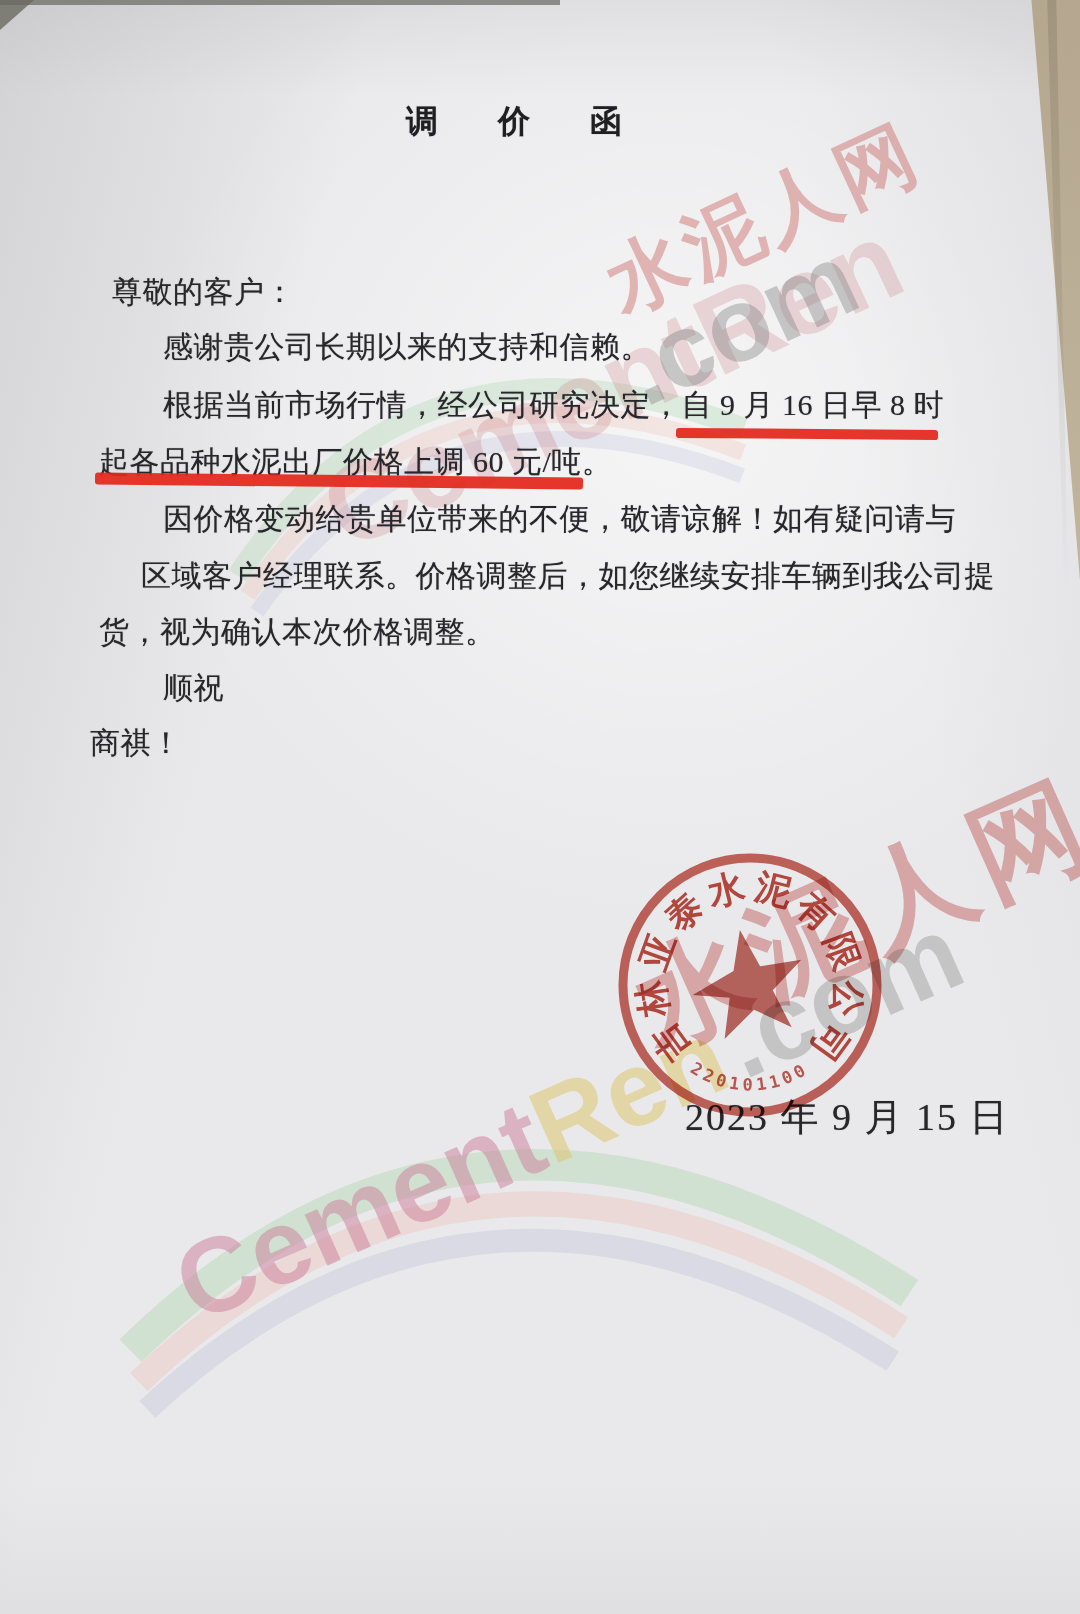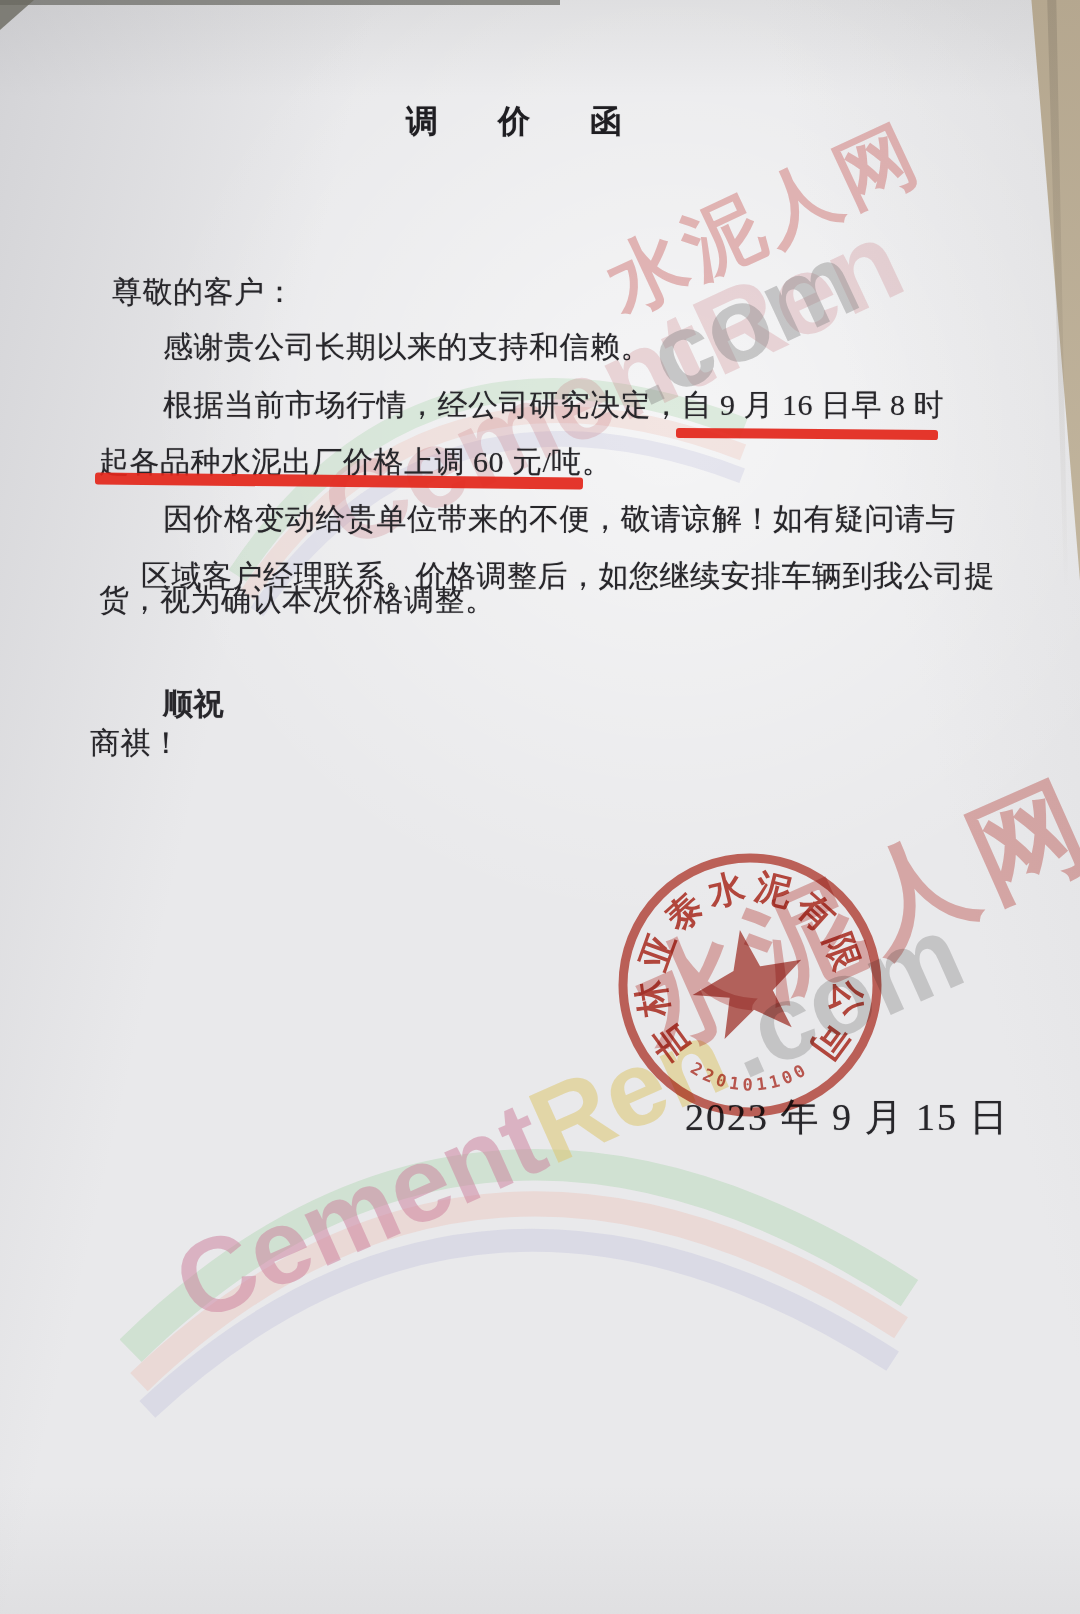--- a/index.html
+++ b/index.html
@@ -103,23 +103,23 @@
   <div class="doc-text body-line" style="left:163px;top:327px;">感谢贵公司长期以来的支持和信赖。</div>
 
   <div class="doc-text body-line" style="left:163px;top:385px;">根据当前市场行情，经公司研究决定，自 9 月 16 日早 8 时</div>
 
   <div class="doc-text body-line" style="left:99px;top:442px;">起各品种水泥出厂价格上调 60 元/吨。</div>
 
   <div class="doc-text body-line" style="left:163px;top:499px;">因价格变动给贵单位带来的不便，敬请谅解！如有疑问请与</div>
 
   <div class="doc-text body-line" style="left:99px;top:556px;margin-left:42px;">区域客户经理联系。价格调整后，如您继续安排车辆到我公司提</div>
 
-  <div class="doc-text body-line" style="left:99px;top:580px;">货，视为确认本次价格调整。</div>
+  <div class="doc-text body-line" style="left:99px;top:612px;">货，视为确认本次价格调整。</div>
 
-  <div class="doc-text body-line" style="left:163px;top:684px;font-weight:bold;">顺祝</div>
+  <div class="doc-text body-line" style="left:163px;top:668px;">顺祝</div>
 
   <div class="doc-text body-line" style="left:90px;top:723px;">商祺！</div>
 
   <div id="underline-1" class="underline"></div>
   <div id="underline-2" class="underline"></div>
 
   <div id="sig-date" class="doc-text">2023 年 9 月 15 日</div>
 
   <svg id="seal" viewBox="0 0 300 300" style="color: rgb(188, 56, 44);">
     <circle cx="150" cy="150" r="127" fill="none" stroke="currentColor" stroke-width="9" opacity=".85"></circle>

